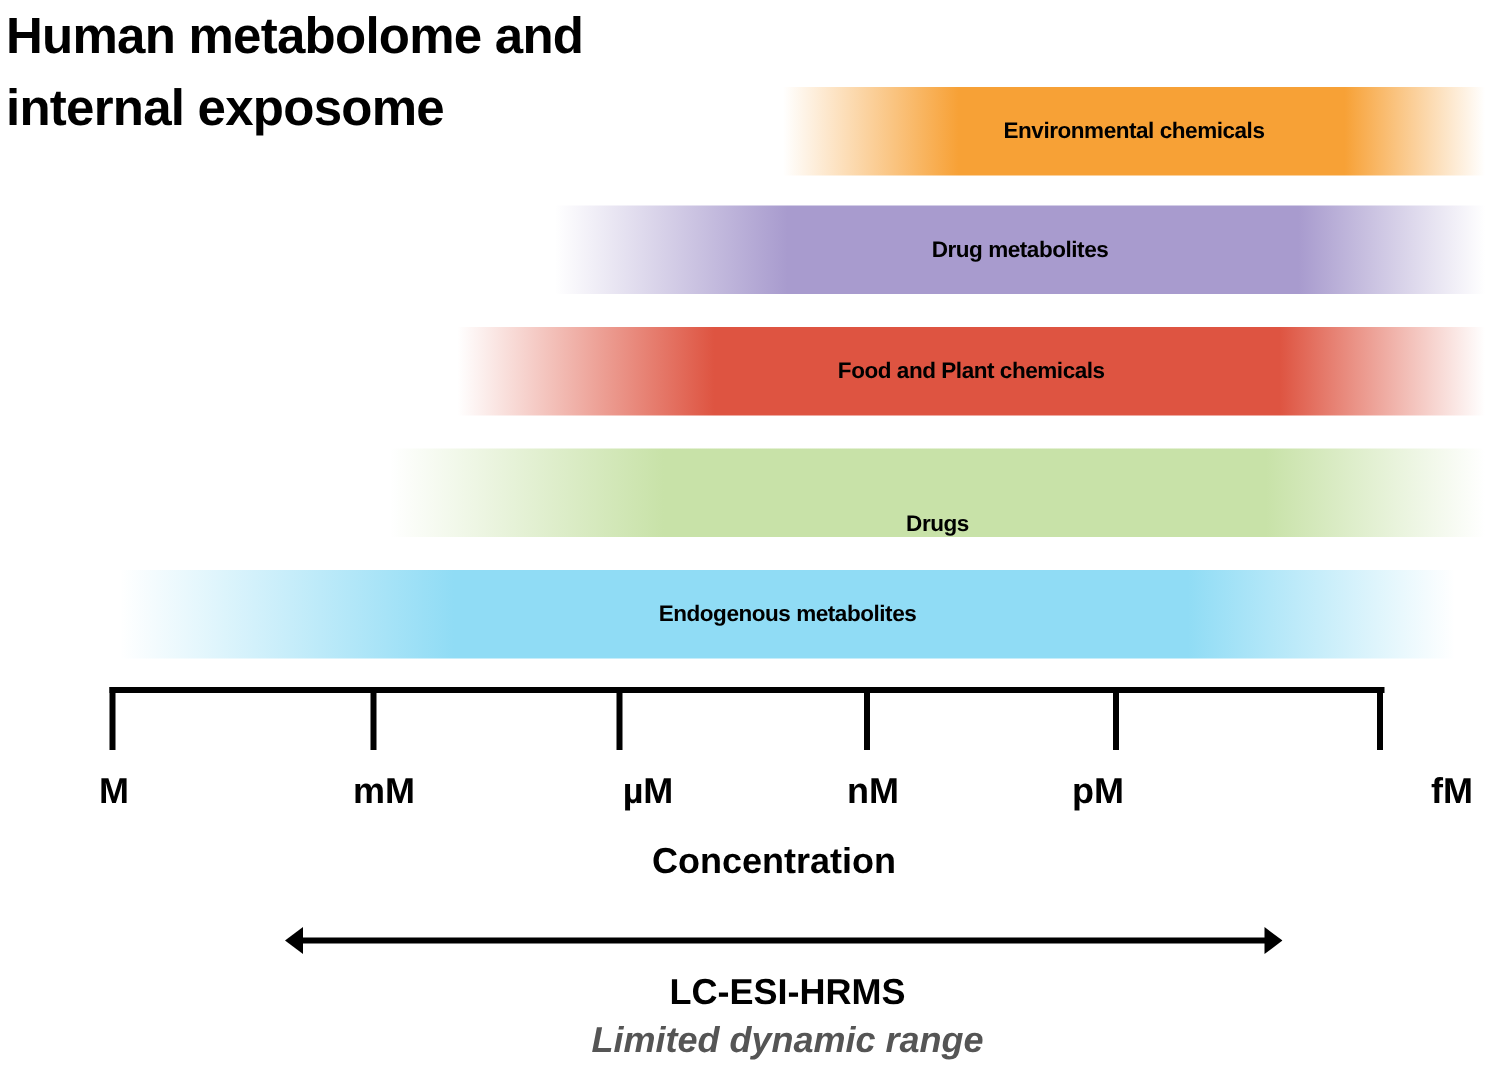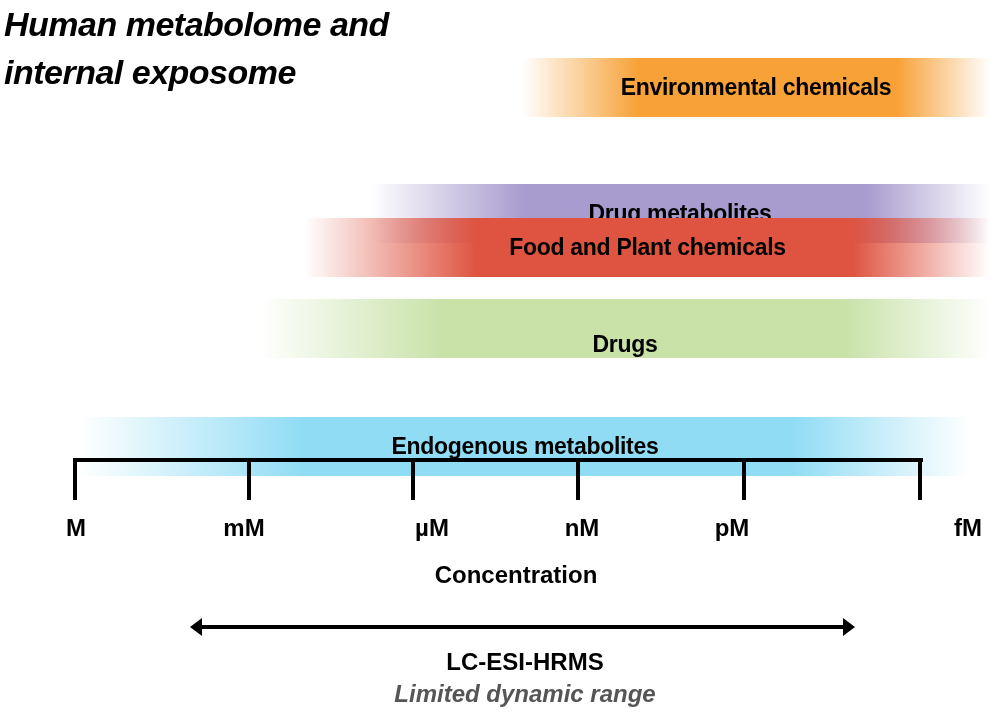--- a/index.html
+++ b/index.html
@@ -1,21 +1,21 @@
 <!DOCTYPE html>
 <html><head>
 <meta charset="utf-8">
 <style>
   html, body { margin: 0; padding: 0; background: #ffffff; }
   body { width: 1000px; height: 717px; position: relative; overflow: hidden;
          font-family: "Liberation Sans", "DejaVu Sans", sans-serif; }
   .title { position: absolute; left: 4px; top: 0px; font-size: 34px; font-weight: bold;
-           line-height: 48px; color: #000; letter-spacing: -0.5px; white-space: pre-line; font-style: italic; }
+           line-height: 48px; color: #000; letter-spacing: -0.5px; white-space: pre-line; }
   .band { position: absolute; height: 59px; display: flex; align-items: center; justify-content: center; }
-  .band span { font-size: 23px; font-weight: bold; color: #000; letter-spacing: -0.3px; }
+  .band span { font-size: 15px; font-weight: bold; color: #000; letter-spacing: -0.3px; }
   #band-env { left: 522px; width: 468px; top: 58px; }
   #band-drugmet { left: 370px; width: 620px; top: 137px; }
   #band-food { left: 305px; width: 685px; top: 218px; }
   #band-drugs { left: 260px; width: 730px; top: 299px; }
   #band-endo { left: 80px; width: 890px; top: 380px; }
   .axis-line { position: absolute; left: 73px; width: 850px; top: 458px; height: 4px; background: #000; }
   .tick { position: absolute; top: 458px; width: 4px; height: 42px; background: #000; }
   .tick-label { position: absolute; top: 514px; font-size: 24px; font-weight: bold; transform: translateX(-50%); color: #000; }
   .axis-title { position: absolute; left: 0; width: 1032px; top: 561px; text-align: center; font-size: 24px; font-weight: bold; color: #000; }
   .arrow { position: absolute; left: 190px; top: 615px; }
@@ -24,43 +24,43 @@
 </style>
 </head>
 <body>
 
 <div class="title">Human metabolome and
 internal exposome</div>
 
 <div class="band" id="band-env" style="background: linear-gradient(to right, rgba(247, 161, 54, 0) 0%, rgb(247, 161, 54) 25%, rgb(247, 161, 54) 80%, rgba(247, 161, 54, 0) 100%);">
   <span>Environmental chemicals</span>
 </div>
-<div class="band" id="band-drugmet" style="background: linear-gradient(to right, rgba(168, 155, 206, 0) 0%, rgb(168, 155, 206) 25%, rgb(168, 155, 206) 80%, rgba(168, 155, 206, 0) 100%); margin-top: 47px;">
+<div class="band" id="band-drugmet" style="background: linear-gradient(to right, rgba(168, 155, 206, 0) 0%, rgb(168, 155, 206) 25%, rgb(168, 155, 206) 80%, rgba(168, 155, 206, 0) 100%);">
   <span>Drug metabolites</span>
 </div>
 <div class="band" id="band-food" style="background: linear-gradient(to right, rgba(222, 84, 65, 0) 0%, rgb(222, 84, 65) 25%, rgb(222, 84, 65) 80%, rgba(222, 84, 65, 0) 100%); text-align: right;">
   <span>Food and Plant chemicals</span>
 </div>
 <div class="band" id="band-drugs" style="background: linear-gradient(to right, rgba(200, 226, 168, 0) 0%, rgb(200, 226, 168) 25%, rgb(200, 226, 168) 80%, rgba(200, 226, 168, 0) 100%); align-items: flex-end;">
   <span>Drugs</span>
 </div>
-<div class="band" id="band-endo" style="background: linear-gradient(to right, rgba(144, 220, 245, 0) 0%, rgb(144, 220, 245) 25%, rgb(144, 220, 245) 80%, rgba(144, 220, 245, 0) 100%); margin-top: 37px;">
+<div class="band" id="band-endo" style="background: linear-gradient(to right, rgba(144, 220, 245, 0) 0%, rgb(144, 220, 245) 25%, rgb(144, 220, 245) 80%, rgba(144, 220, 245, 0) 100%);">
   <span>Endogenous metabolites</span>
 </div>
 
 <div class="axis-line"></div>
 <div class="tick" style="left:73px"></div>
 <div class="tick" style="left:247px"></div>
 <div class="tick" style="left:411px"></div>
 <div class="tick" style="left:576px"></div>
 <div class="tick" style="left:742px"></div>
 <div class="tick" style="left:918px"></div>
 
 <div class="tick-label" style="left:76px">M</div>
-<div class="tick-label" style="left:244px">mM</div>
+<div class="tick-label" style="left:256px">mM</div>
 <div class="tick-label" style="left:432px">µM</div>
 <div class="tick-label" style="left:582px">nM</div>
 <div class="tick-label" style="left:732px">pM</div>
 <div class="tick-label" style="left:968px">fM</div>
 
 <div class="axis-title">Concentration</div>
 
 <svg class="arrow" width="665" height="24">
   <line x1="10" y1="12" x2="655" y2="12" stroke="#000" stroke-width="4"></line>
   <polygon points="0,12 12,3 12,21" fill="#000"></polygon>

